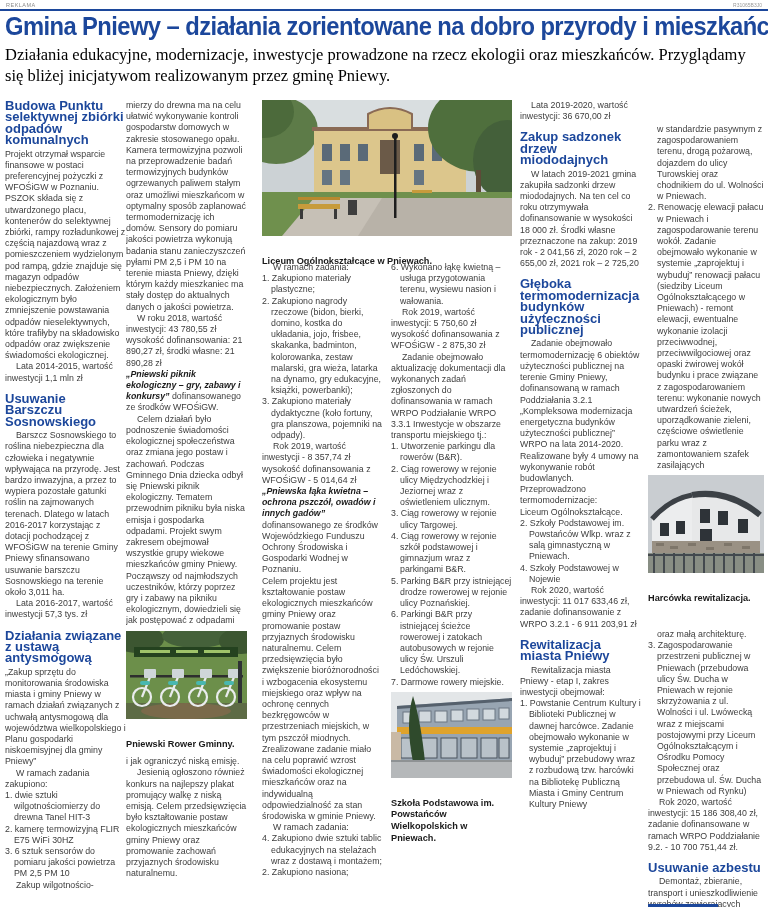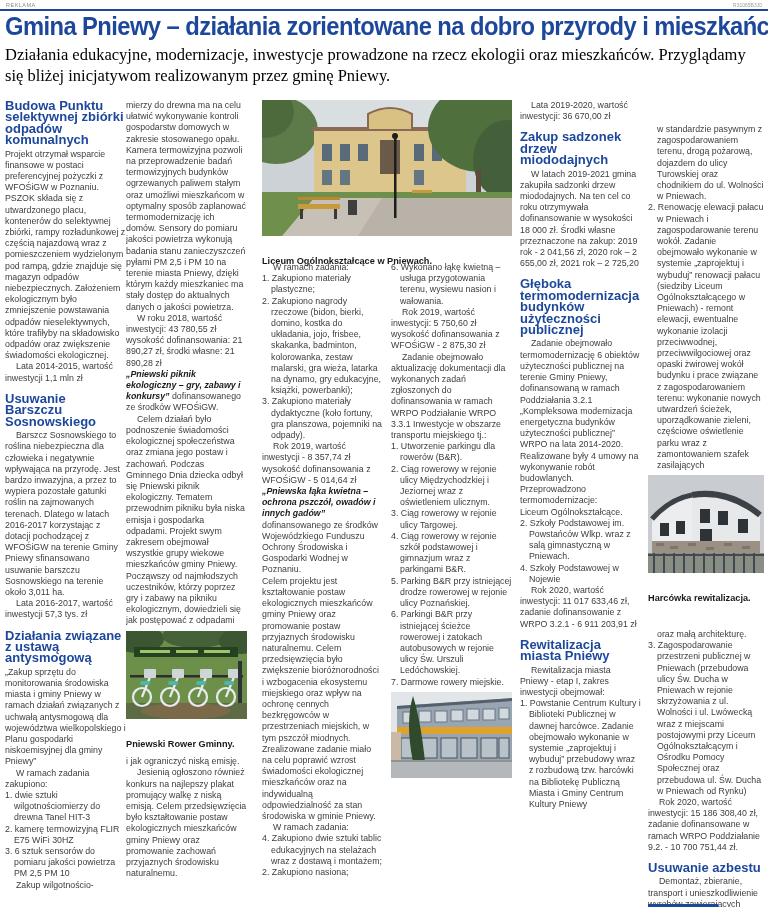--- a/index.html
+++ b/index.html
@@ -189,20 +189,21 @@
           <rect x="50" y="46" width="16" height="20"></rect>
             <rect x="70" y="46" width="16" height="20"></rect>
           <rect x="90" y="46" width="16" height="20"></rect>
             <rect x="108" y="46" width="10" height="20"></rect>
         </g>
         <rect x="0" y="40" width="10" height="28" fill="#c9b9a5"></rect>
         <path d="M22,70 Q14,30 22,4 Q30,30 34,70 Z" fill="#2f4a2c"></path>
         <rect x="0" y="68" width="121" height="18" fill="#b5b8ba"></rect>
         <rect x="0" y="68" width="121" height="2" fill="#8e9294"></rect>
       </svg>
+      <figcaption>Szkoła Podstawowa im. Powstańców Wielkopolskich w Pniewach.</figcaption>
     </figure>
   </div>
 
   <div class="col" id="col5">
     <p class="ind">Lata 2019-2020, wartość inwestycji: 36 670,00 zł</p>
     <h3 class="bh">Zakup sadzonek drzew miododajnych</h3>
     <p class="ind">W latach 2019-2021 gmina zakupiła sadzonki drzew miododajnych. Na ten cel co roku otrzymywała dofinansowanie w wysokości 18 000 zł. Środki własne przeznaczone na zakup: 2019 rok - 2 041,56 zł, 2020 rok – 2 655,00 zł, 2021 rok – 2 725,20</p>
     <h3 class="bh">Głęboka termomodernizacja budynków użyteczności publicznej</h3>
     <p class="ind">Zadanie obejmowało termomodernizację 6 obiektów użyteczności publicznej na terenie Gminy Pniewy, dofinansowaną w ramach Poddziałania 3.2.1 „Kompleksowa modernizacja energetyczna budynków użyteczności publicznej” WRPO na lata 2014-2020. Realizowane były 4 umowy na wykonywanie robót budowlanych. Przeprowadzono termomodernizacje:</p>
     <p>Liceum Ogólnokształcące.</p>

